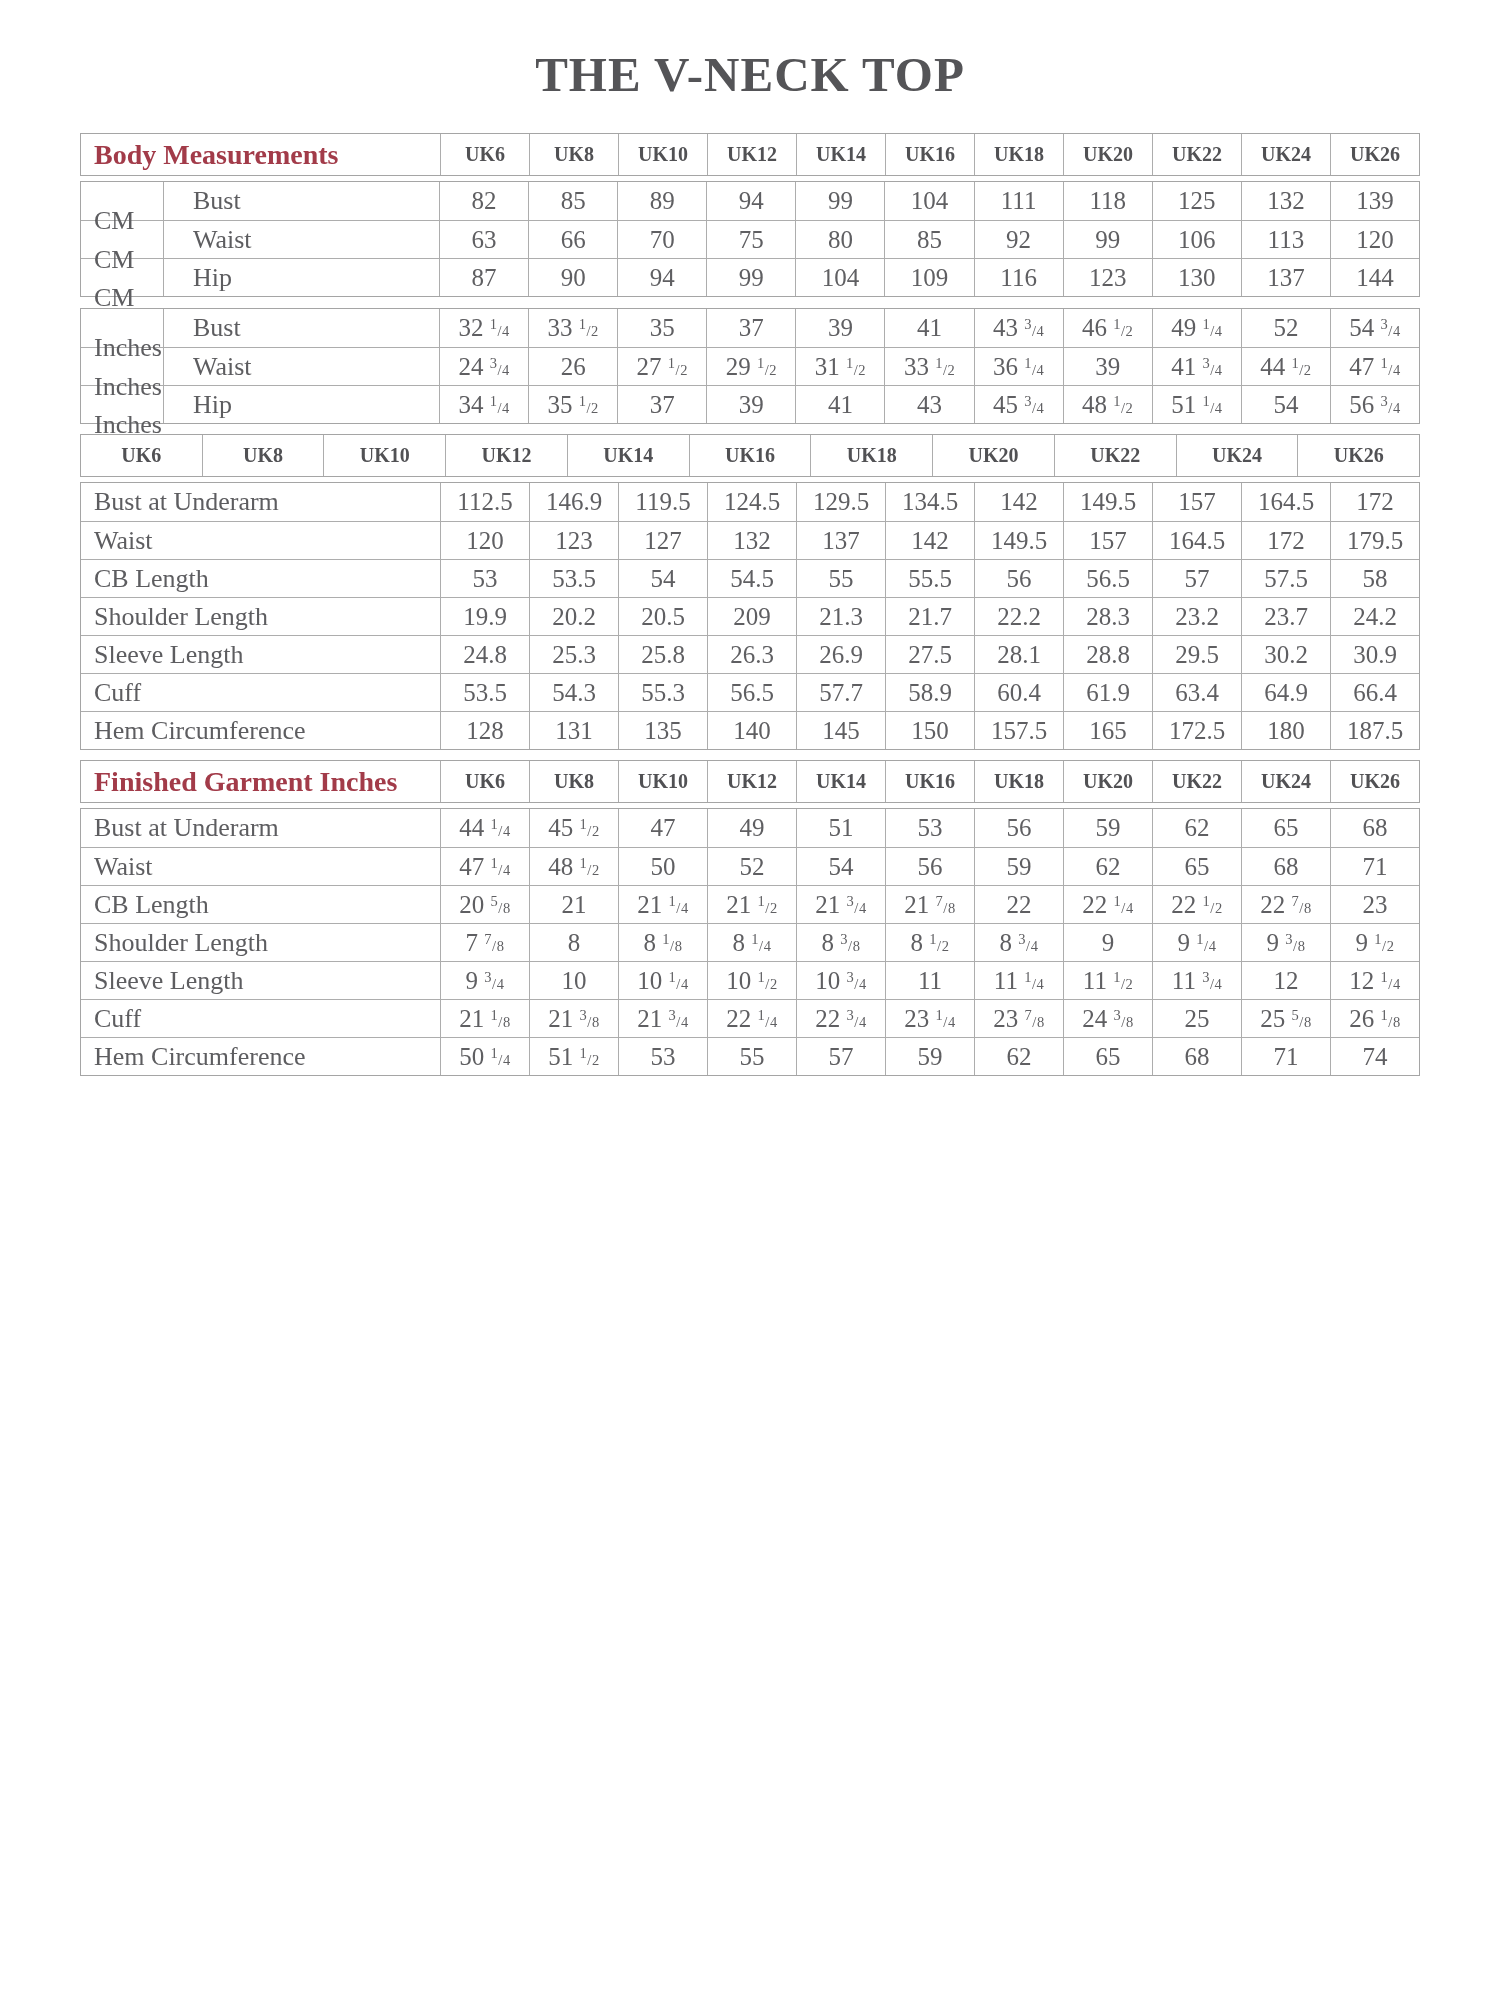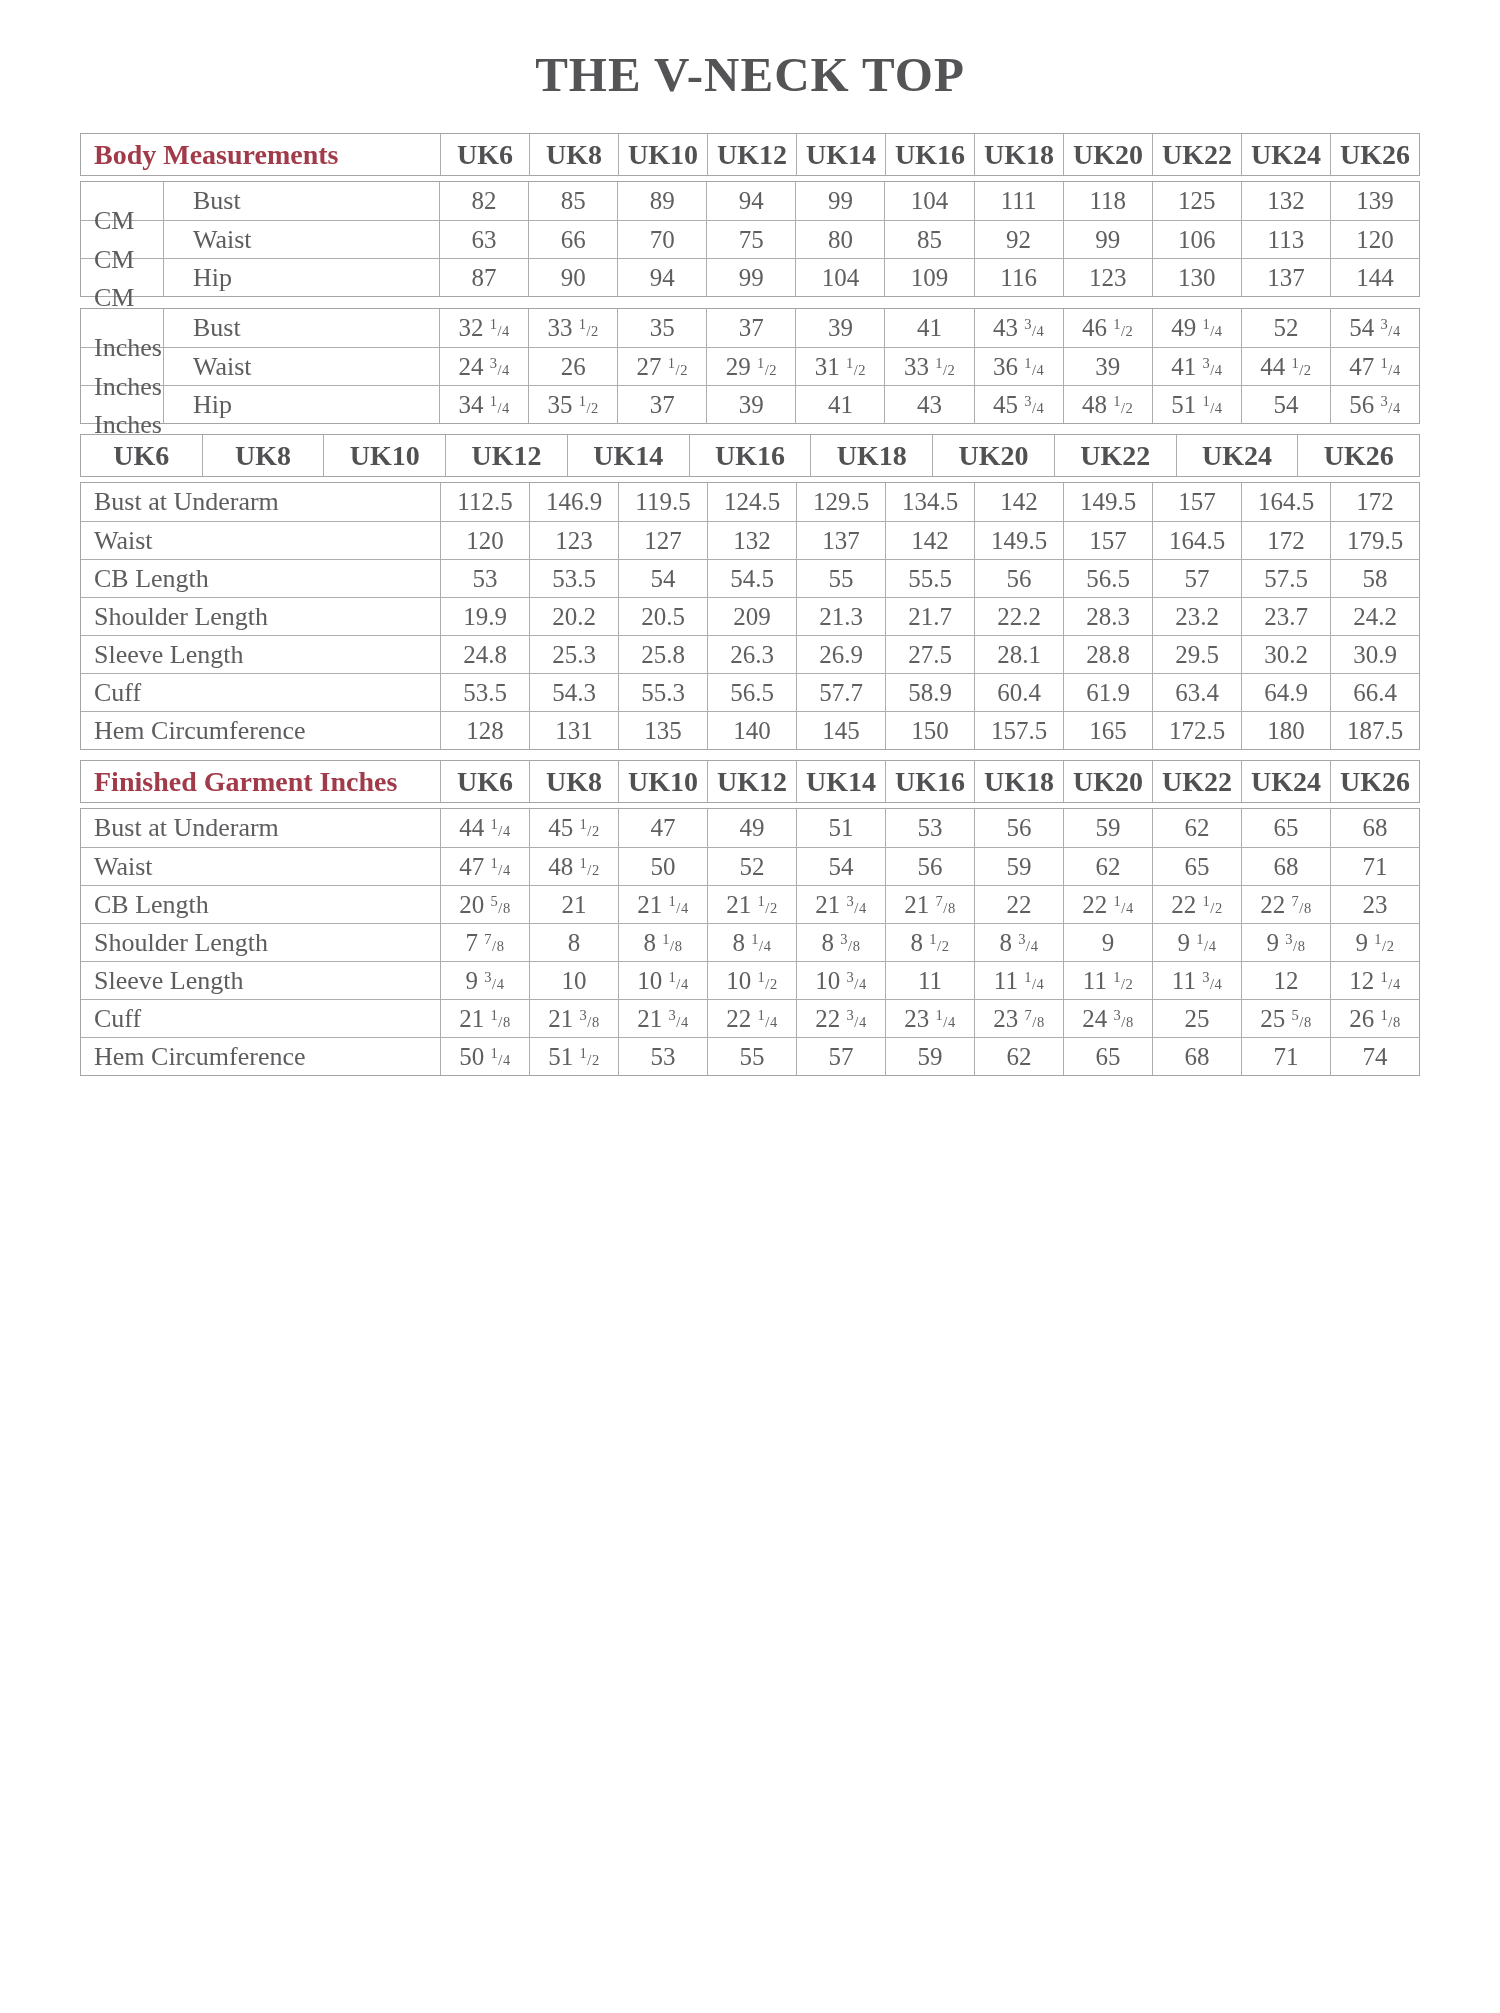--- a/index.html
+++ b/index.html
@@ -29,21 +29,21 @@
   .row { display:flex; align-items:center; height:38px; }
   .header-row { height:41px; }
   .row + .row { border-top:1px solid #adadad; }
   .cell { height:100%; display:flex; align-items:center; }
   .cell + .cell { border-left:1px solid #adadad; }
   .label-cell { width:359px; flex:none; padding-left:13px; }
   .unit-cell  { width:82px;  flex:none; padding-left:13px;margin-top:40px; }
   .name-cell  { width:276px; flex:none; padding-left:29px; }
   .size-cell  { flex:1 1 0; justify-content:center; text-align:center; }
   .header-label { font-size:28px; font-weight:700; color:#a23b49; }
-  .header-size  { font-size:28px; font-weight:700; color:#515154; }
+  .header-size  { font-size:20px; font-weight:700; color:#515154; }
   .unit-cell, .name-cell, .row-label-cell { font-size:26px; color:#5d5d60; }
   .value-cell { font-size:25px; color:#5f5f62; }
   .frac { font-size:0.58em; letter-spacing:0.5px; white-space:nowrap; }
   .frac .num { vertical-align:0.45em; }
 </style>
 </head>
 <body>
 
 <div class="page">
   <h1 class="title">THE V-NECK TOP</h1>

